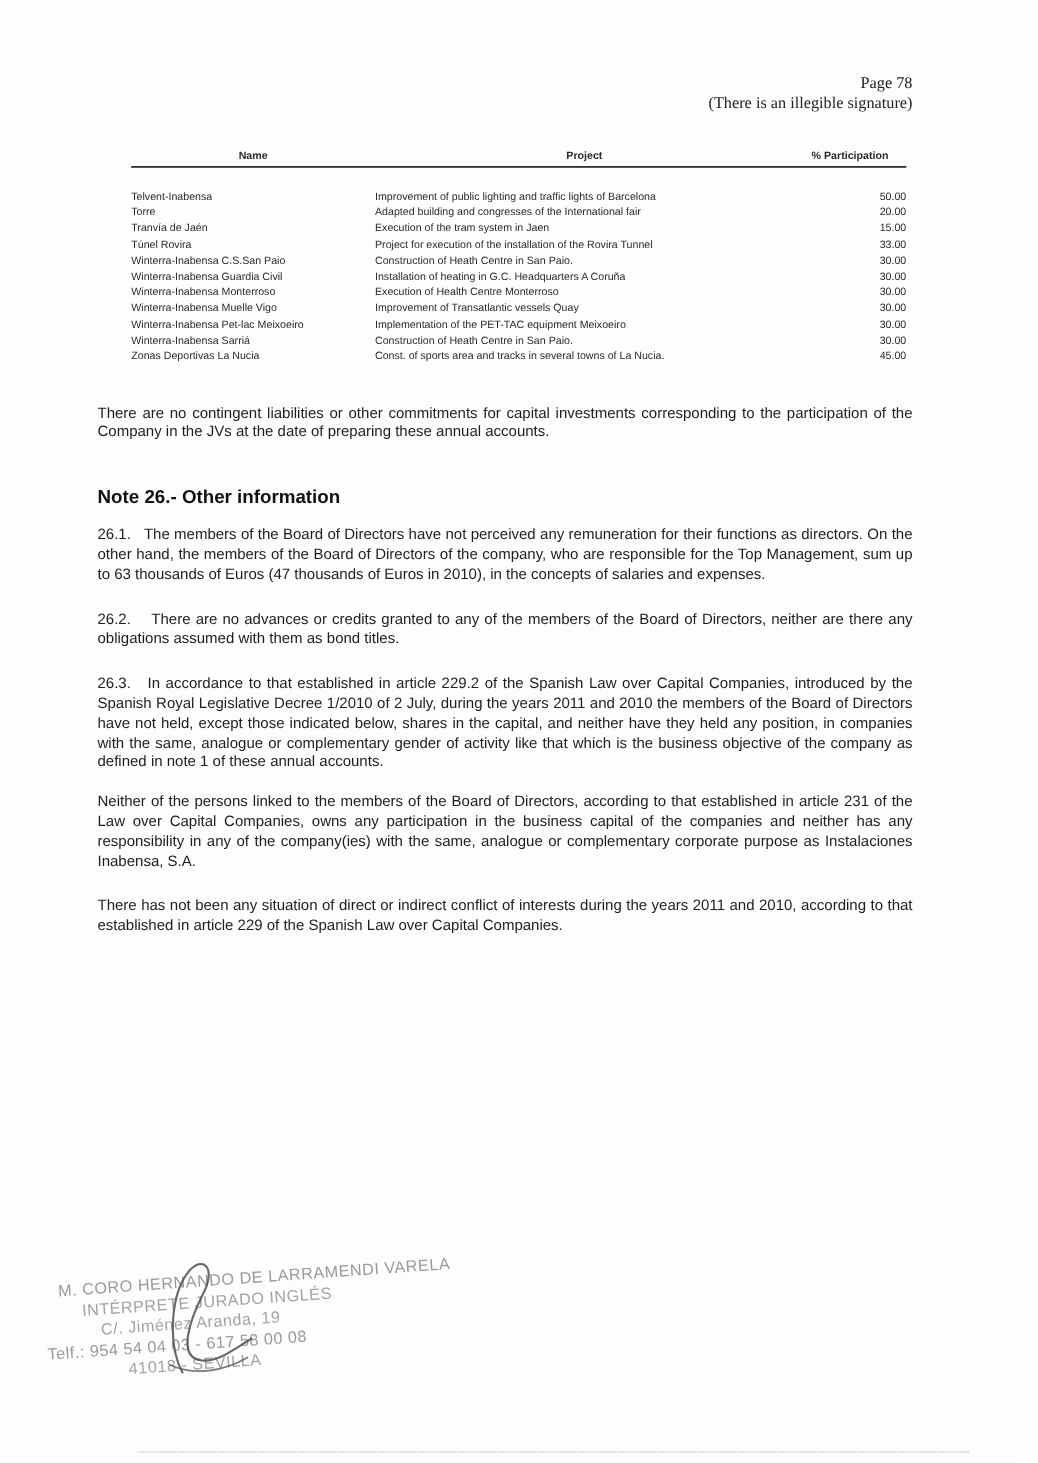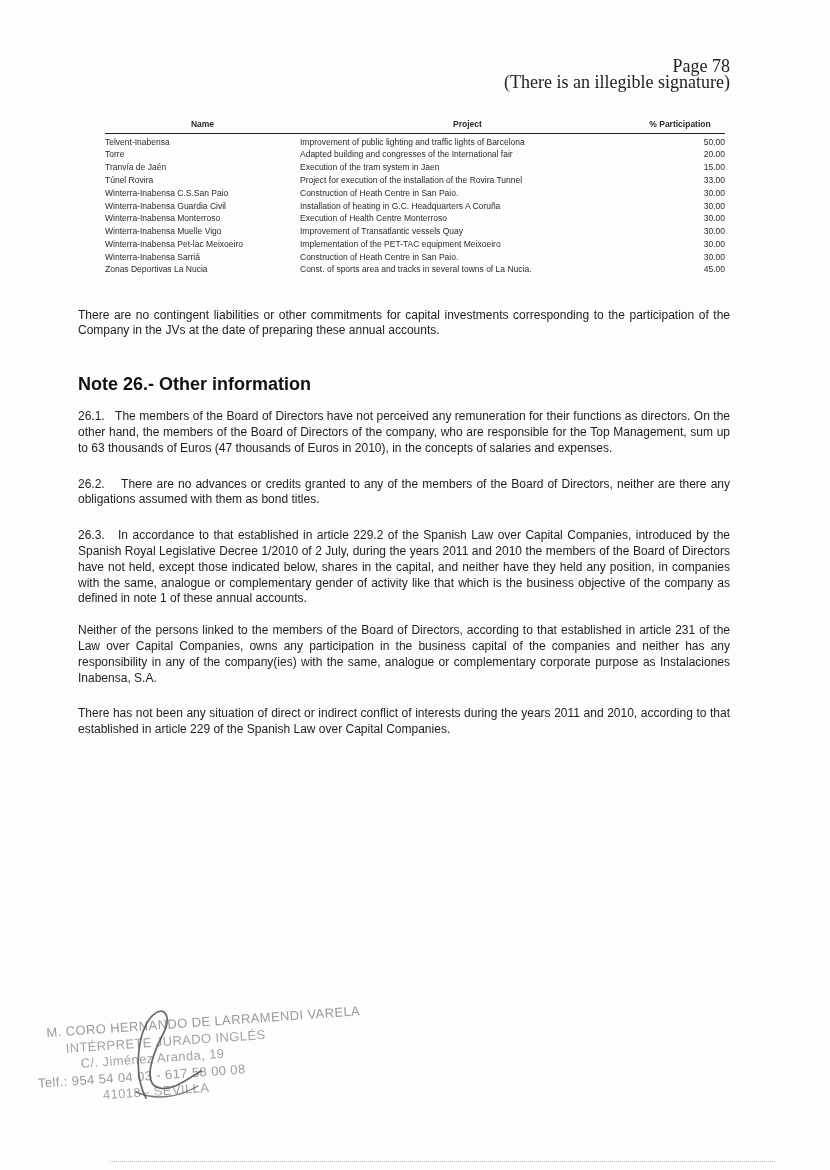--- a/index.html
+++ b/index.html
@@ -11,21 +11,21 @@
     background:#fdfdfc;
     overflow:hidden;
     font-family:"Liberation Sans", sans-serif;
     color:#1f1f1f;
   }
   .content { padding:58px 100px 0 78px; }
 
   .page-header {
     text-align:right;
     font-family:"Liberation Serif", serif;
-    font-size:18px;
+    font-size:13px;
     line-height:16px;
     color:#222;
   }
 
   .table-wrap { margin:28px 0 0 27px; }
   table.jv-table {
     width:620px;
     border-collapse:collapse;
     font-size:8.5px;
     line-height:11.6px;
@@ -35,33 +35,33 @@
     font-weight:bold;
     border-bottom:1.2px solid #222;
     padding:1px 0 2px;
   }
   th.col-name { width:195px; text-align:center; }
   th.col-project { width:335px; text-align:center; }
   th.col-participation { width:90px; padding-right:10px; }
   table.jv-table td { padding:0.6px 0; vertical-align:top; }
   td.col-name { padding-left:5px; }
   td.col-participation { text-align:right; padding-right:3px; }
-  table.jv-table tbody tr:first-child td { padding-top:3px; }
+  table.jv-table tbody tr:first-child td { padding-top:18px; }
 
   .para {
     margin:16px 0 0;
     text-align:justify;
     font-size:12px;
     line-height:15.8px;
     color:#1d1d1d;
   }
   .para.first { margin-top:31px; }
   .note-heading {
     margin:35px 0 0;
-    font-size:18px;
+    font-size:15px;
     font-weight:700;
     color:#111;
   }
   .para.after-heading { margin-top:14px; }
   .para.gap-lg { margin-top:20px; }
 
   .stamp {
     position:absolute;
     left:34px; top:1026px;
     transform:rotate(-4deg);

